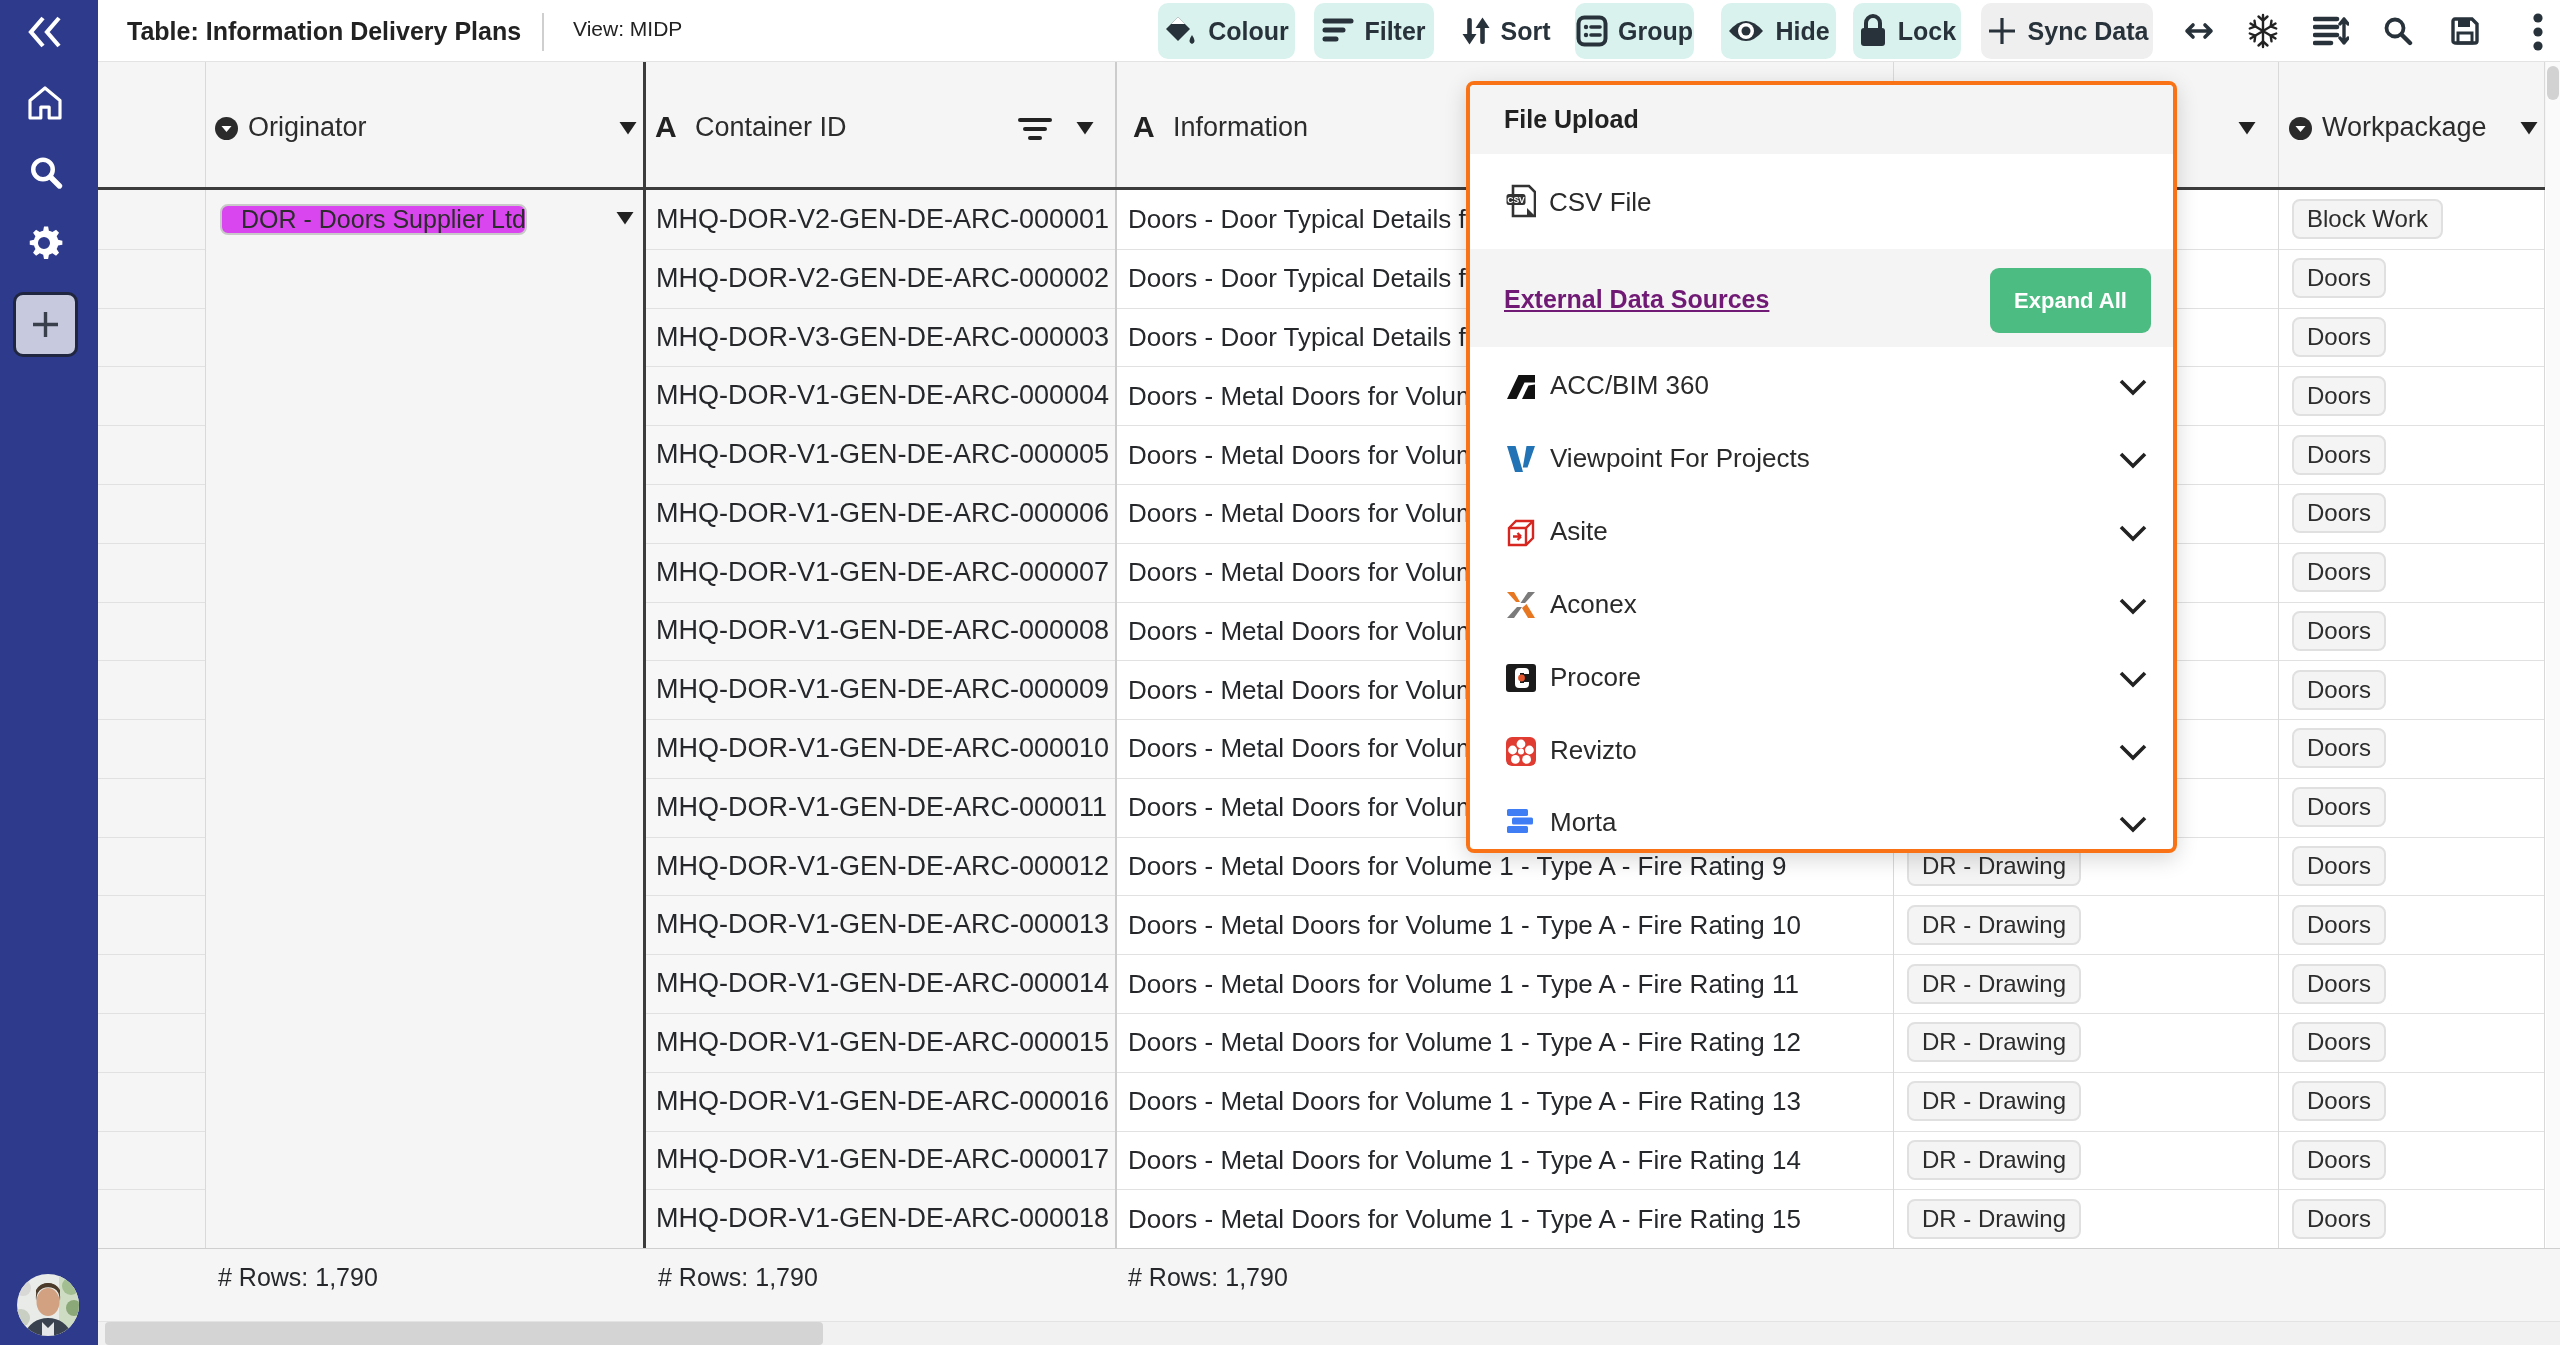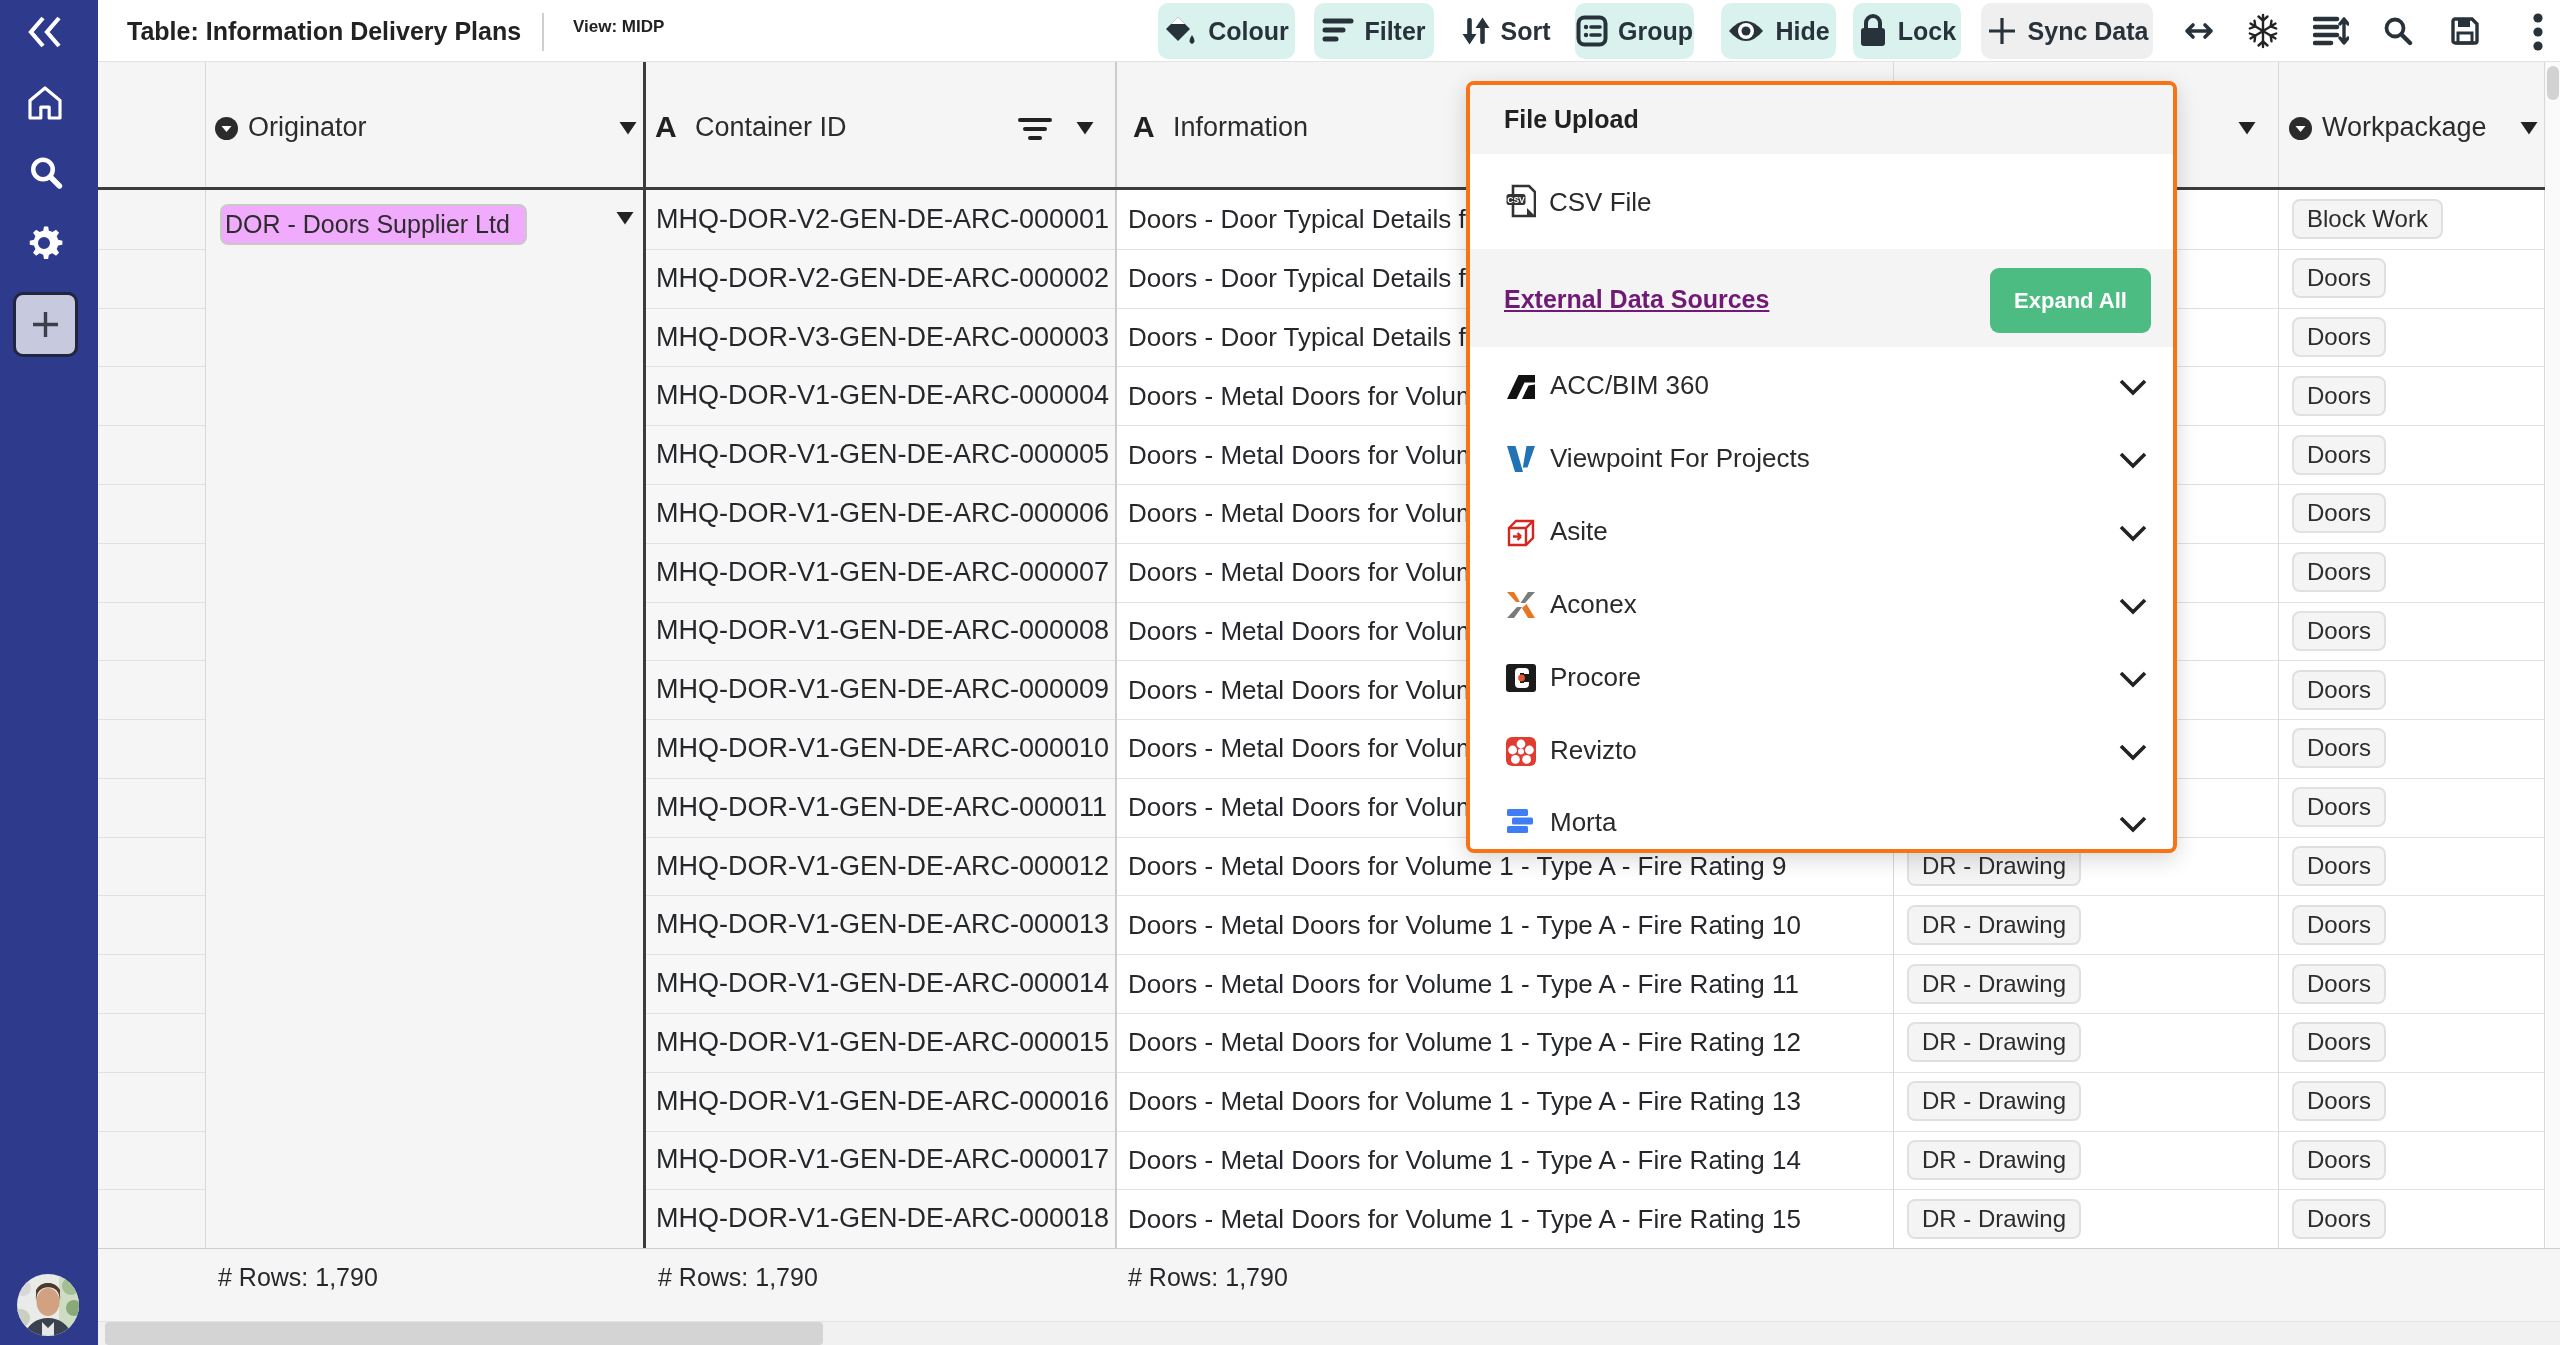--- a/index.html
+++ b/index.html
@@ -136,21 +136,21 @@
       <div class="abs" style="left:656px;top:1144.4px;white-space:nowrap;font-size:27px;color:#25272a;">MHQ-DOR-V1-GEN-DE-ARC-000017</div>
       <div class="abs cell-txt" style="left:1128px;top:1144.9px;white-space:nowrap;z-index:5;">Doors - Metal Doors for Volume 1 - Type A - Fire Rating 14</div>
       <div class="tag" style="left:1907px;top:1139.9px;">DR - Drawing</div>
       <div class="tag" style="left:2292px;top:1139.9px;">Doors</div>
       <div class="abs" style="left:98px;top:1248.0px;width:107px;height:1px;background:#e1e1e1;"></div>
       <div class="abs" style="left:643px;top:1248.0px;width:1902px;height:1px;background:#e1e1e1;"></div>
       <div class="abs" style="left:656px;top:1203.2px;white-space:nowrap;font-size:27px;color:#25272a;">MHQ-DOR-V1-GEN-DE-ARC-000018</div>
       <div class="abs cell-txt" style="left:1128px;top:1203.7px;white-space:nowrap;z-index:5;">Doors - Metal Doors for Volume 1 - Type A - Fire Rating 15</div>
       <div class="tag" style="left:1907px;top:1198.7px;">DR - Drawing</div>
       <div class="tag" style="left:2292px;top:1198.7px;">Doors</div>
-      <div class="tag" style="left:220px;top:204px;width:307px;height:41px;background:#f0abfc;border-color:#c9c9c9;font-size:25px;padding:0 3px;">DOR - Doors Supplier Ltd</div>
+      <div class="tag" style="left:220px;top:204px;width:307px;height:31px;background:#d946ef;border-color:#c9c9c9;font-size:25px;padding:0 19px;">DOR - Doors Supplier Ltd</div>
       <svg class="abs" style="left:615px;top:210px;" width="20" height="16" viewBox="0 0 20 16">
         <path d="M1.5 2 H18.5 L10 14.5 Z" fill="#222"></path>
       </svg>
     </div>
 
   <div class="abs" style="left:205px;top:62px;width:1px;height:1186px;background:#d9d9d9;"></div>
   <div class="abs" style="left:643px;top:62px;width:3px;height:1186px;background:#3c3c3c;"></div>
   <div class="abs" style="left:1115px;top:62px;width:2px;height:1186px;background:#cccccc;"></div>
   <div class="abs" style="left:1893px;top:62px;width:1px;height:1186px;background:#d9d9d9;"></div>
   <div class="abs" style="left:2278px;top:62px;width:1px;height:1186px;background:#d9d9d9;"></div>
@@ -241,21 +241,21 @@
         <ellipse cx="31" cy="28" rx="11.5" ry="14" fill="#d2a182"></ellipse>
         <path d="M19 27 Q17.5 10 31 9 Q44.5 10 43 27 Q42.5 17 37 14.5 Q31 12 25.5 14.5 Q19.5 17 19 27 Z" fill="#4c3b2a"></path>
         <path d="M19 22 Q20 11 31 10 Q42 11 43 22 L43 16 Q39 9 31 9 Q23 9 19 16 Z" fill="#4c3b2a"></path>
       </g>
     </svg>
   </div>
 
   <div id="topbar" class="abs">
     <div class="abs" style="left:29px;top:17px;font-size:25px;font-weight:700;color:#222;white-space:nowrap;">Table: Information Delivery Plans</div>
     <div class="abs" style="left:444px;top:13px;width:2px;height:38px;background:#cfcfcf;"></div>
-    <div class="abs" style="left:475px;top:17px;font-size:17px;font-weight:700;color:#222;white-space:nowrap;">View: MIDP</div>
+    <div class="abs" style="left:475px;top:17px;font-size:21px;font-weight:400;color:#222;white-space:nowrap;">View: MIDP</div>
   </div>
   <div id="toolbar">
       <div class="tbtn teal" style="left:1158px;width:137px;justify-content:center;gap:10px;">
         <svg width="34" height="32" viewBox="0 0 34 32">
           <path d="M14 2 L26 14 L14 26 L2 14 Z" fill="#28323a"></path>
           <path d="M7 9 L21 9 L14 2 Z" fill="#fff"></path>
           <path d="M28 20 q5 7 0 9 q-5 -2 0 -9Z" fill="#28323a"></path>
         </svg>
         <span>Colour</span>
       </div>

